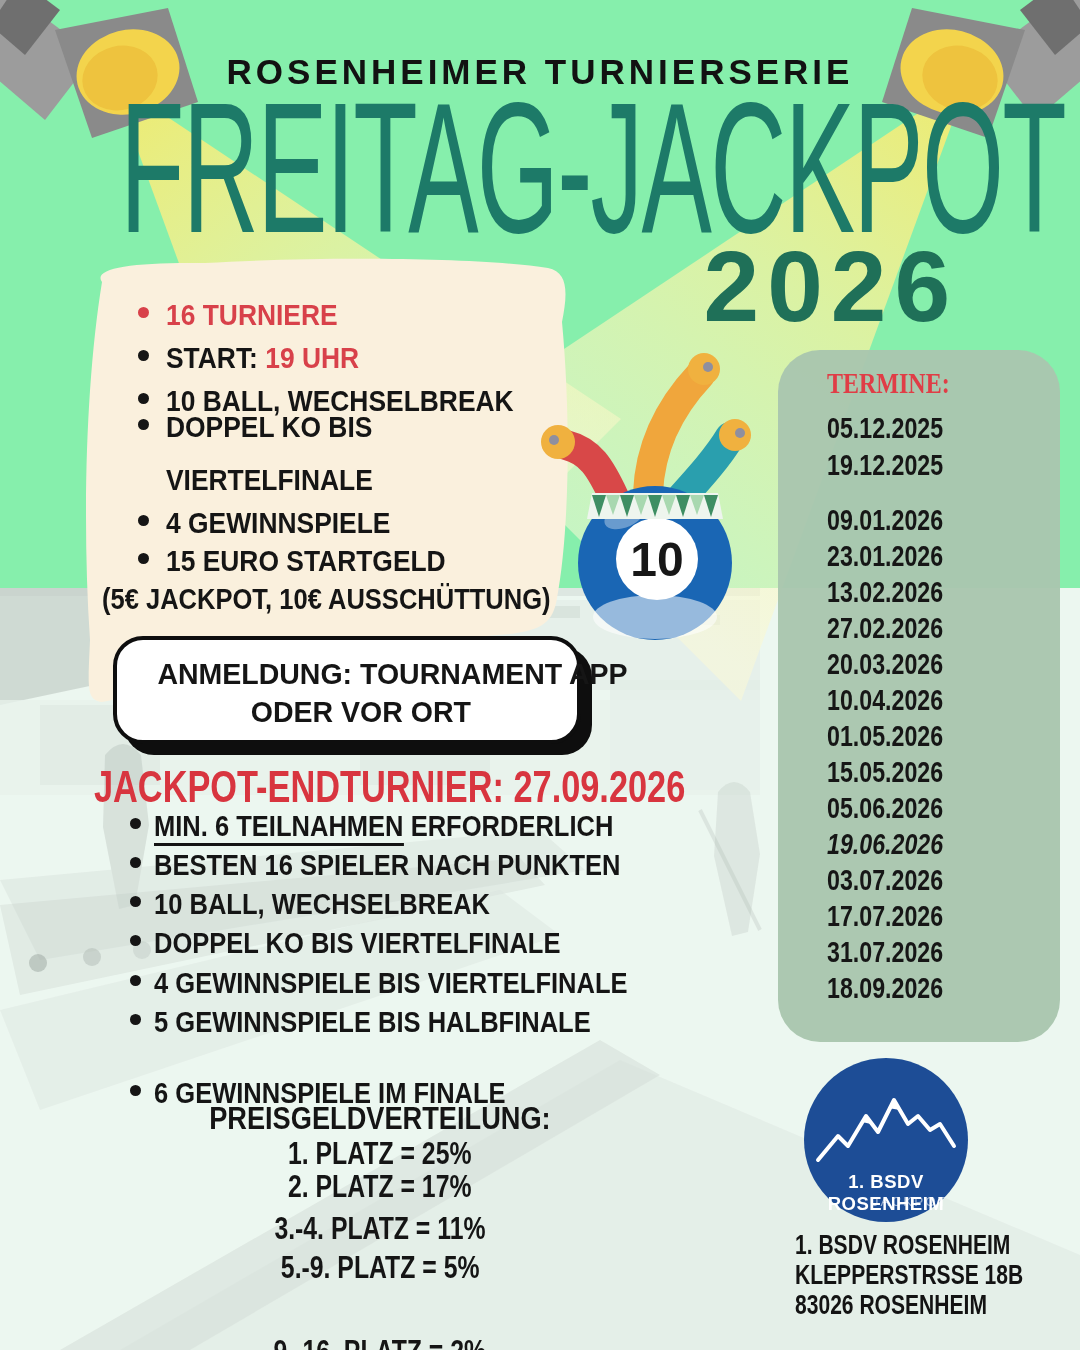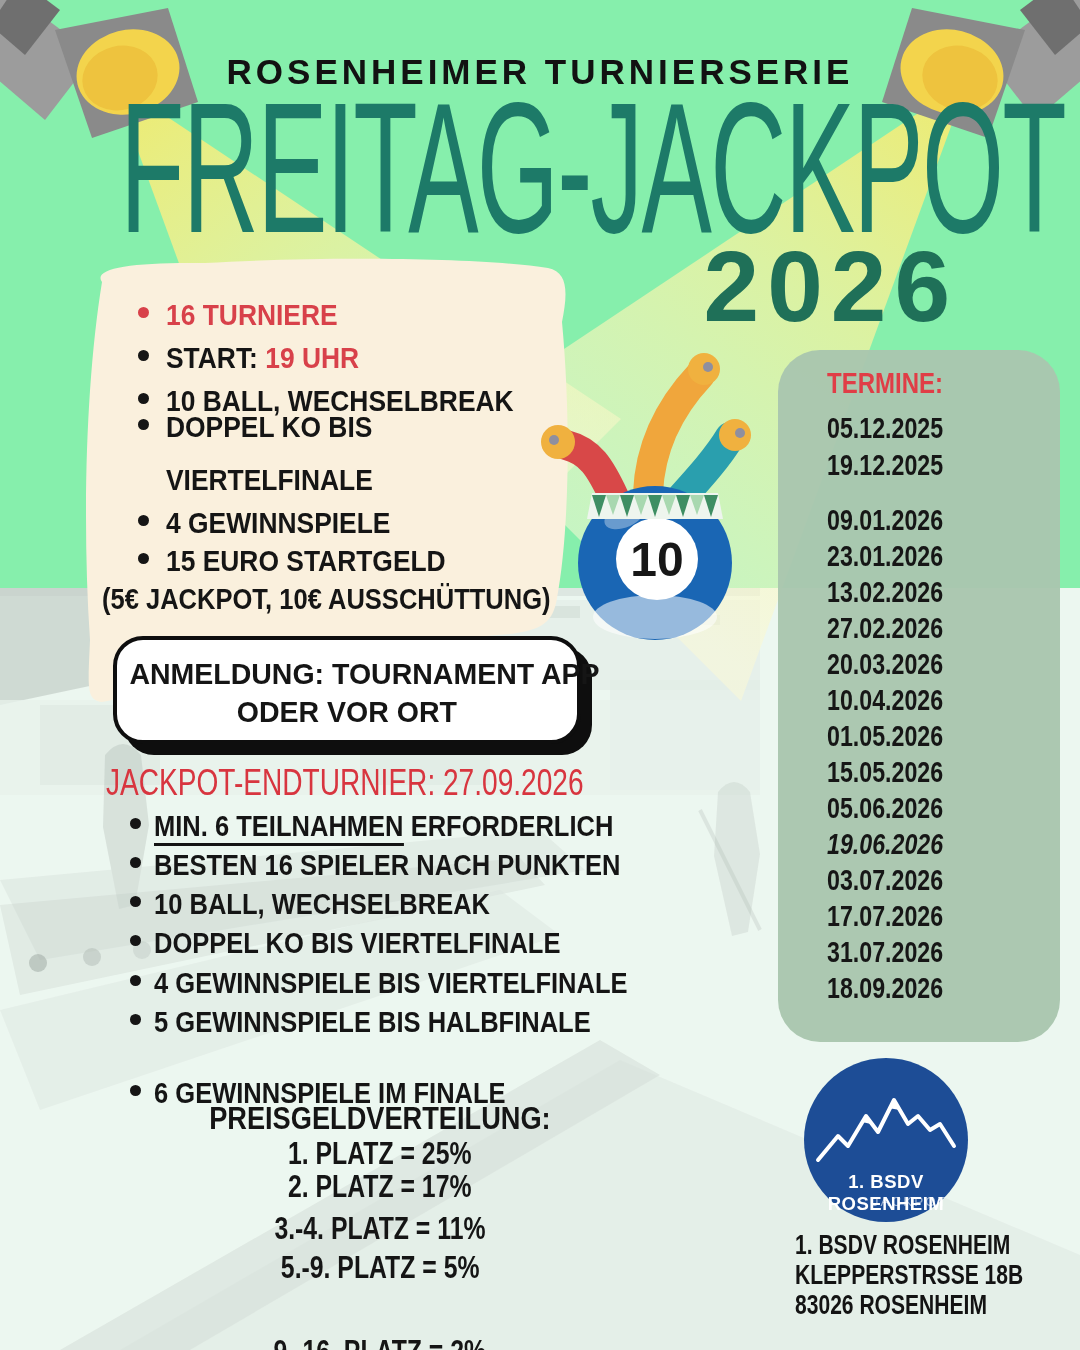--- a/index.html
+++ b/index.html
@@ -27,35 +27,35 @@
   .info{left:122px;top:298px;width:450px;font-size:30px;}
   .irow{position:absolute;left:0;padding-left:44px;}
   .dot{position:absolute;left:16px;top:9px;width:11px;height:11px;border-radius:50%;background:#151515;}
   .dot.red{background:#d8414a;}
   .red{color:#d8414a;}
   .note{font-size:29px;}
 
   
   .regbox{left:113px;top:636px;width:468px;height:108px;background:#ffffff;border:4px solid #0e0e0e;
           border-radius:30px;box-shadow:11px 11px 0 #0e0e0e;text-align:center;padding-top:15px;}
-  .regline{font-size:30px;font-weight:700;line-height:38px;}
-
-  .final-head{left:106px;top:762px;font-size:36px;font-weight:400;color:#d8353f;}
+  .regline{font-size:30px;font-weight:700;line-height:38px;margin-left:28px;}
+
+  .final-head{left:94px;top:762px;font-size:44px;font-weight:700;color:#d8353f;}
 
   .flist{left:112px;top:810px;width:500px;font-size:29px;}
   .frow{position:absolute;left:0;padding-left:42px;}
   .frow .dot{left:18px;top:8px;}
   .u{border-bottom:3px solid #141414;padding-bottom:1px;}
 
   .prize{left:140px;top:1088px;width:480px;text-align:center;font-size:31px;font-weight:700;}
   .pline{position:absolute;left:0;width:480px;text-align:center;}
 
   
   .termine{left:778px;top:350px;width:282px;height:692px;background:#a9c6ae;border-radius:42px;opacity:.97;}
-  .t-head{left:827px;top:366px;font-size:30px;font-weight:700;color:#e03d46;}
+  .t-head{left:827px;top:366px;font-size:30px;font-weight:700;color:#e03d46;font-family:Liberation Serif, serif;}
   .t-date{position:absolute;left:827px;font-size:29px;font-weight:700;color:#161616;}
 
   
   .logo{left:804px;top:1058px;width:164px;height:164px;border-radius:50%;background:#1d4d96;}
   .logo-name{left:0;right:0;top:113px;text-align:center;color:#ffffff;font-size:18.5px;font-weight:700;letter-spacing:.5px;}
   .logo-sub{right:20px;top:136px;color:rgba(255,255,255,.55);font-size:13.5px;font-weight:400;letter-spacing:2px;}
   .addr{left:795px;top:1230px;font-size:27px;font-weight:700;line-height:30px;color:#131313;}
 </style>
 </head>
 <body>

